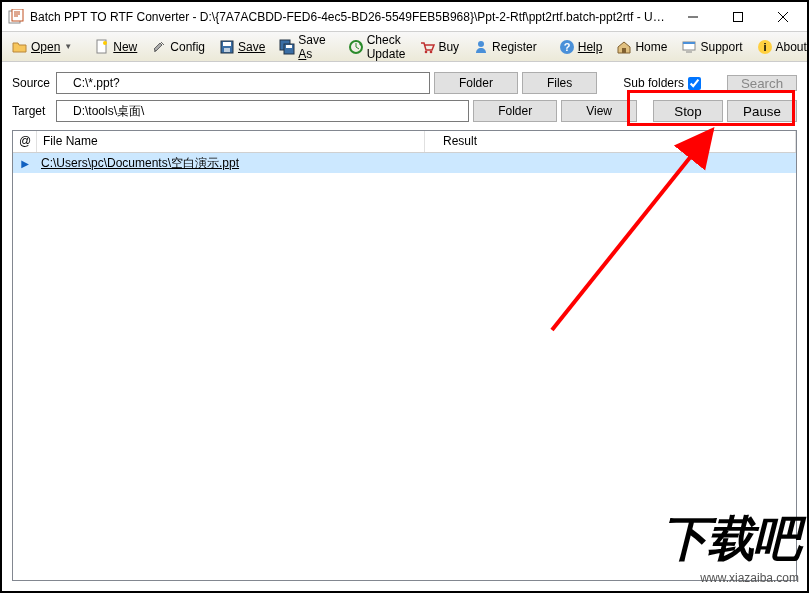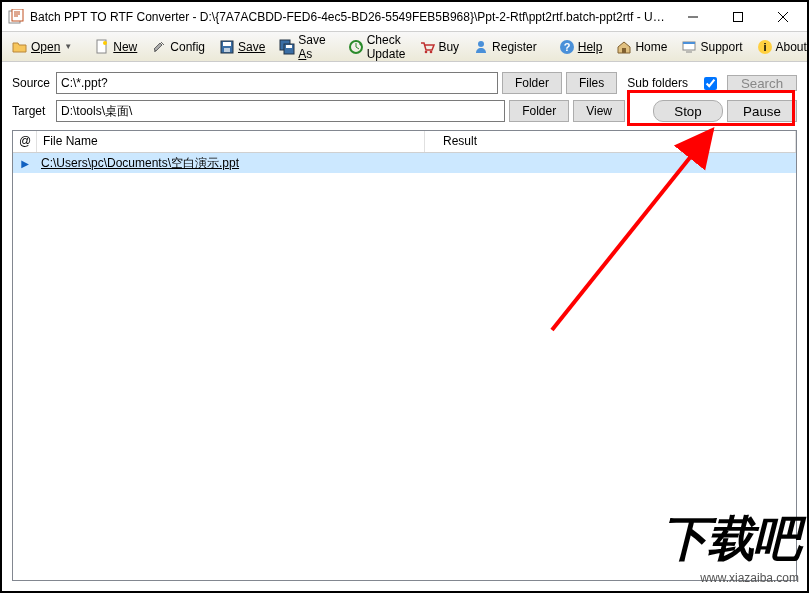--- a/index.html
+++ b/index.html
@@ -14,23 +14,23 @@
 .toolbar { height: 30px; background: linear-gradient(#f8f8f8,#ece9d8); border-bottom: 1px solid #ccc; display: flex; align-items: center; padding: 0 4px; gap: 2px; }
 .tb-item { display: flex; align-items: center; gap: 3px; padding: 2px 5px; cursor: pointer; border: 1px solid transparent; border-radius: 2px; }
 .tb-sep { width: 1px; height: 20px; background: #b0b0b0; margin: 0 3px; }
 .tb-icon { width: 16px; height: 16px; display: inline-flex; align-items: center; justify-content: center; }
 .dd-arrow { font-size: 8px; color: #555; margin-left: 1px; }
 .u { text-decoration: underline; }
 
 .paths { padding: 10px 10px 6px 10px; }
 .path-row { display: flex; align-items: center; gap: 4px; margin-bottom: 6px; }
 .path-label { width: 40px; text-align: left; }
-.path-input { flex: 1; height: 22px; border: 1px solid #7a7a7a; padding: 0 4px; font-size: 12px; background: #fff; }
-.path-btn { height: 22px; padding: 0 12px; font-size: 12px; border: 1px solid #adadad; background: #e1e1e1; cursor: pointer; }
-.sub-chk { display: flex; align-items: center; gap: 16px; margin: 0 6px; }
+.path-input { flex: 1; height: 22px; border: 1px solid #7a7a7a; padding: 0 16px; font-size: 12px; background: #fff; }
+.path-btn { height: 22px; padding: 0 24px; font-size: 12px; border: 1px solid #adadad; background: #e1e1e1; cursor: pointer; }
+.sub-chk { display: flex; align-items: center; gap: 4px; margin: 0 22px; }
 .search-btn { width: 70px; height: 16px; border: 1px solid #adadad; background: #e1e1e1; color: #888; cursor: default; }
 .right-btn { width: 70px; height: 22px; border: 1px solid #adadad; background: #e1e1e1; cursor: pointer; }
 
 .highlight-box { position: absolute; border: 3px solid #ff0000; pointer-events: none; z-index: 50; }
 .arrow-svg { position: absolute; pointer-events: none; z-index: 51; }
 
 .list-area { position: absolute; left: 10px; right: 10px; top: 128px; bottom: 10px; border: 1px solid #828790; background: #fff; }
 .list-header { display: flex; height: 22px; background: #fff; border-bottom: 1px solid #d0d0d0; }
 .col-h { border-right: 1px solid #e0e0e0; padding: 3px 6px; font-size: 12px; background: #fff; }
 .col-at { width: 24px; text-align: center; }
@@ -207,21 +207,21 @@
       <span>Sub folders</span>
       <input type="checkbox" checked="" style="">
     </label>
     <button class="search-btn" disabled="">Search</button>
   </div>
   <div class="path-row">
     <span class="path-label">Target</span>
     <input class="path-input" value="D:\tools\桌面\" style="">
     <button class="path-btn">Folder</button>
     <button class="path-btn">View</button>
-    <button class="right-btn" style="margin-left:24px;border-radius:10px;">Stop</button>
+    <button class="right-btn" style="margin-left:12px;">Stop</button>
     <button class="right-btn">Pause</button>
   </div>
 </div>
 
 <div class="highlight-box" style="left:625px; top:88px; width:168px; height:36px;"></div>
 
 <svg class="arrow-svg" style="left:540px; top:118px;" width="190" height="220">
   <defs>
       <marker id="ah" markerWidth="12" markerHeight="12" refX="9" refY="5" orient="auto">
         <path d="M0 0L10 5L0 10z" fill="#ff0000"></path>

